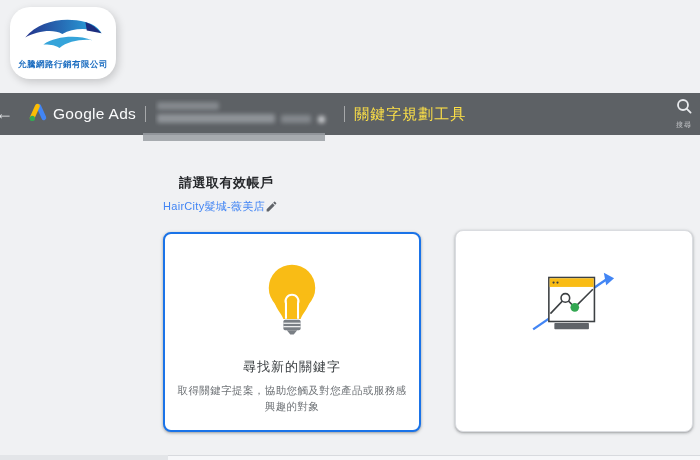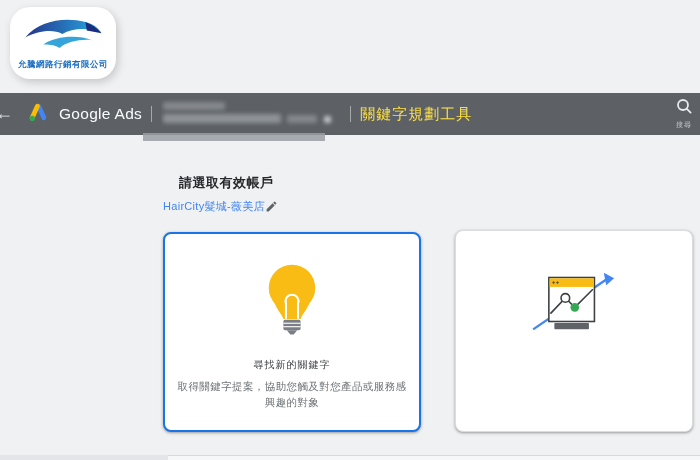--- a/index.html
+++ b/index.html
@@ -29,21 +29,21 @@
   .app-header{
     position:absolute; left:0; top:93px; width:700px; height:42px;
     background:#5d6165; display:flex; align-items:center; z-index:1;
   }
   .back-btn{
     position:absolute; left:-5px; top:10px; color:#e2e4e6; font-size:18px; line-height:20px;
     cursor:pointer;
   }
   .ads-logo{ margin-left:27px; }
   .product-name{
-    color:#fafbfc; font-size:15.5px; letter-spacing:.3px; margin-left:10px; white-space:nowrap;
+    color:#fafbfc; font-size:15.5px; letter-spacing:.3px; margin-left:4px; white-space:nowrap;
   }
   .hdr-divider{
     width:1px; height:16px; background:rgba(255,255,255,.45); margin:0 9px;
   }
   .account-blur{
     position:relative; width:180px; height:30px; overflow:hidden;
   }
   .blur-blob{ position:absolute; filter:blur(2px); border-radius:2px; }
   .bb1{ left:2px; top:3px;  width:62px;  height:8px; background:#85898e; }
   .bb2{ left:2px; top:15px; width:118px; height:9px; background:#8f9398; }
@@ -86,21 +86,21 @@
     left:163px; top:232px; width:258px; height:200px;
     border:2px solid #1a73e8;
   }
   .card-forecast{
     left:455px; top:230px; width:238px; height:202px;
     border:1px solid #dadce0;
   }
   .card-icon{ margin-top:26px; }
   .card-forecast .card-icon{ margin-top:40px; }
   .card-title{
-    font-size:10px; color:#3c4043; letter-spacing:1px; margin-top:14px;
+    font-size:13px; color:#3c4043; letter-spacing:1px; margin-top:14px;
   }
   .card-desc{
     font-size:10.5px; color:#6f7377; line-height:1.55; letter-spacing:.4px;
     margin:6px auto 17px; width:92%;
   }
 
   
   .footer-strip-left{
     position:absolute; left:0; bottom:0; width:168px; height:5px; background:#e3e5e8;
   }

